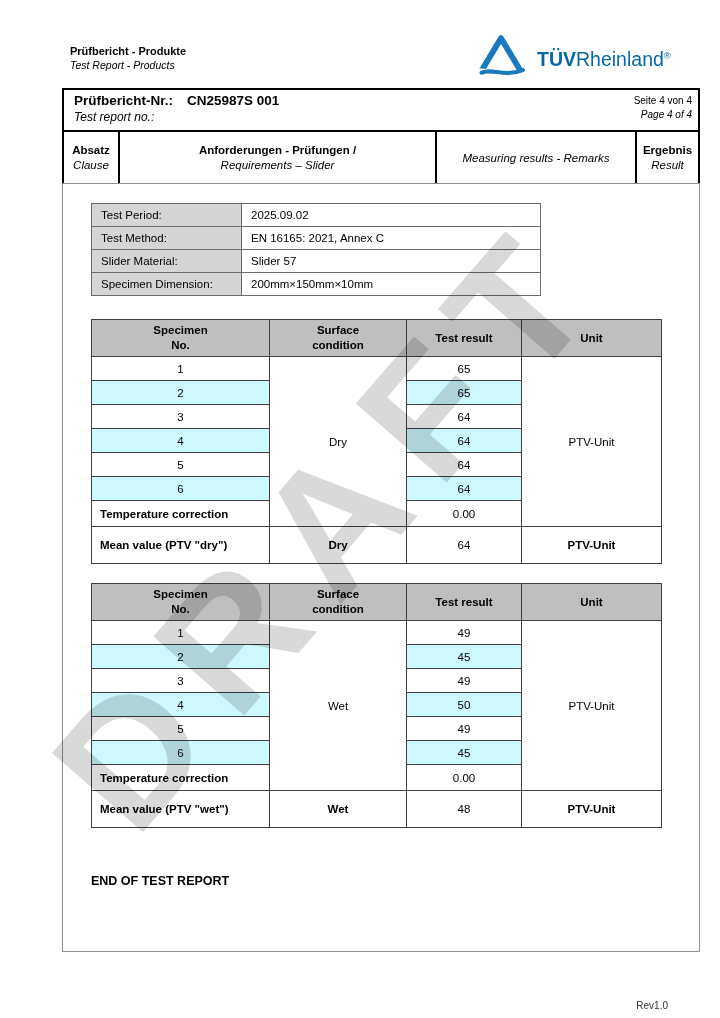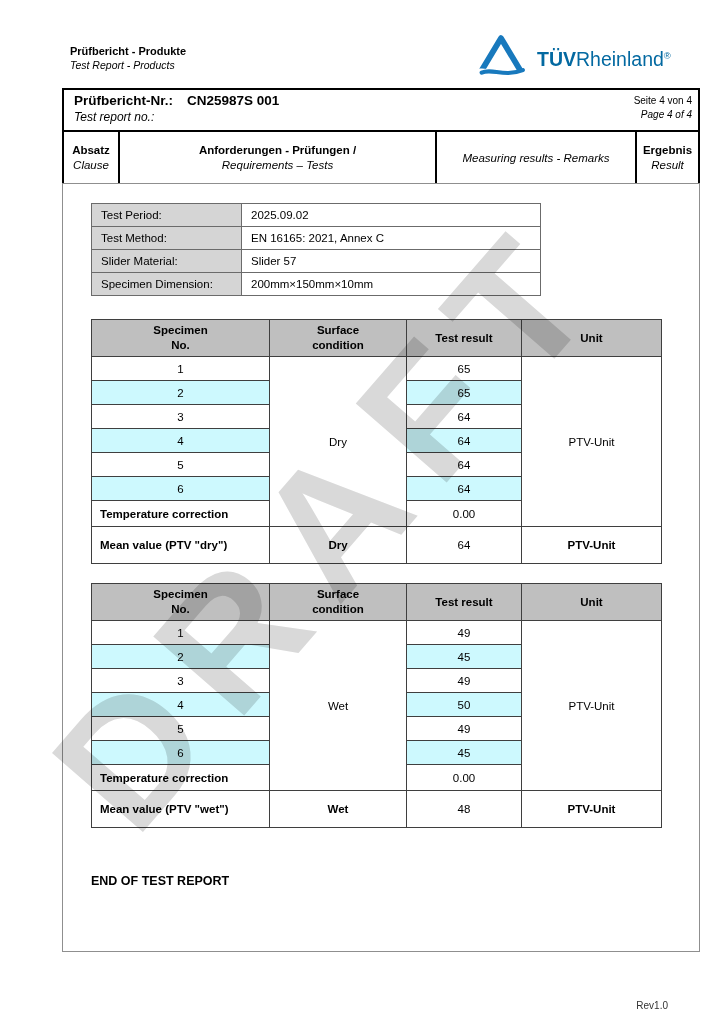--- a/index.html
+++ b/index.html
@@ -123,21 +123,21 @@
     </div>
   </div>
 
   <div class="box2">
     <div class="cell c1">
       <div class="de">Absatz</div>
       <div class="en">Clause</div>
     </div>
     <div class="cell c2">
       <div class="de">Anforderungen - Prüfungen /</div>
-      <div class="en">Requirements – Tests</div>
+      <div class="en">Requirements – Slider</div>
     </div>
     <div class="cell c3">
       <div class="en">Measuring results - Remarks</div>
     </div>
     <div class="cell c4">
       <div class="de">Ergebnis</div>
       <div class="en">Result</div>
     </div>
   </div>
 

